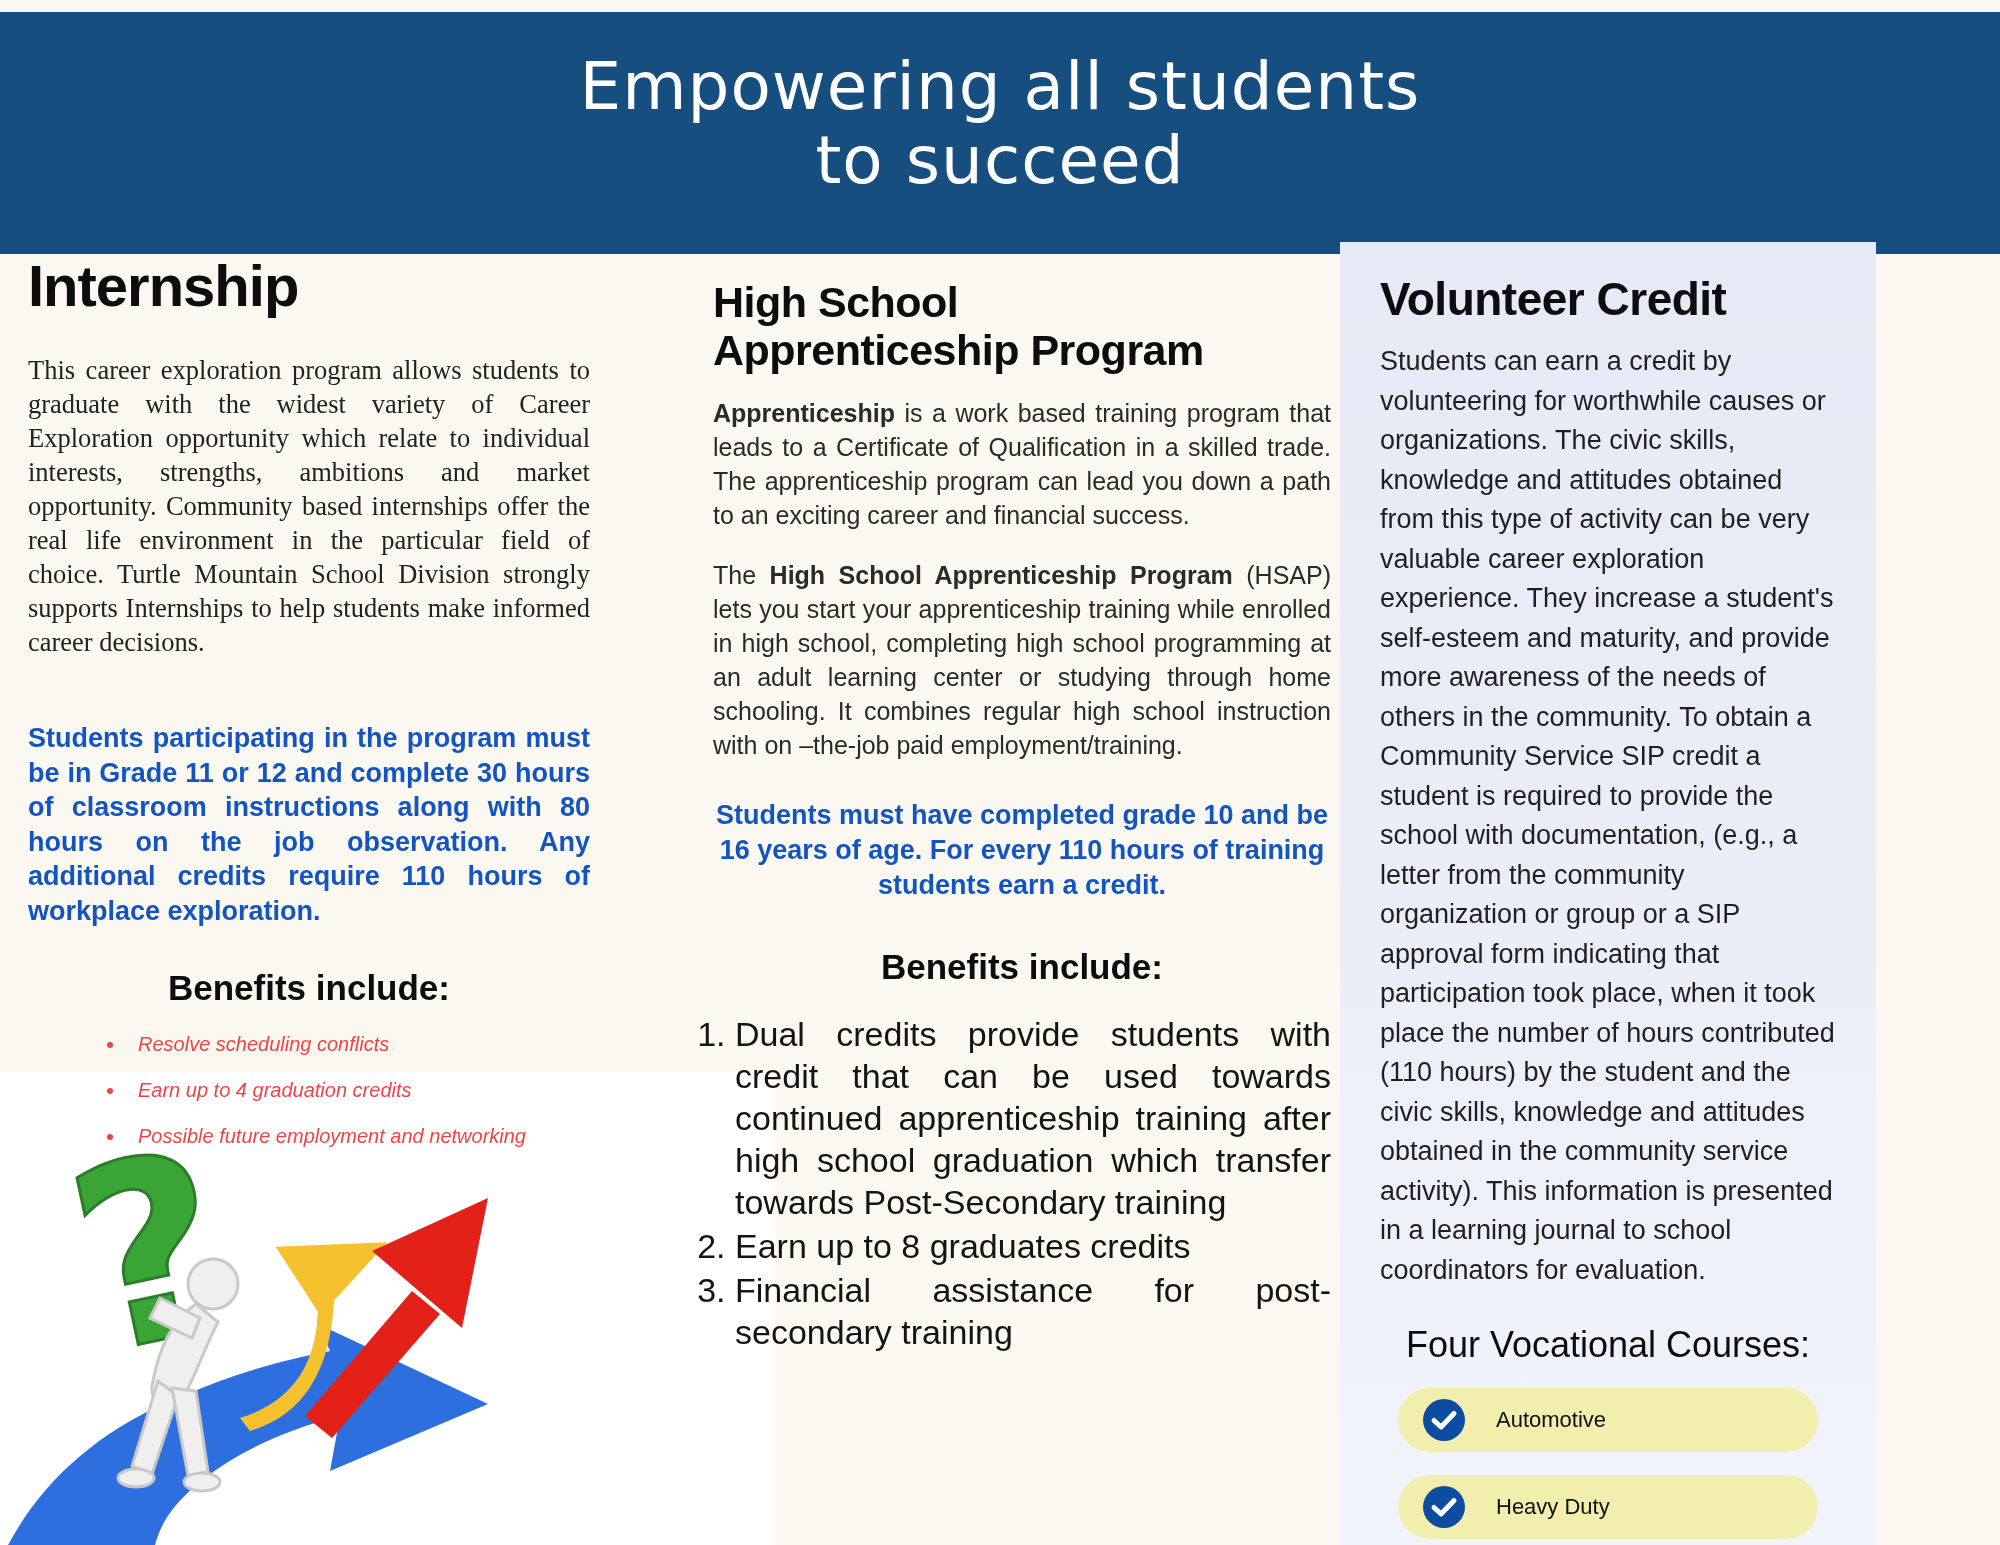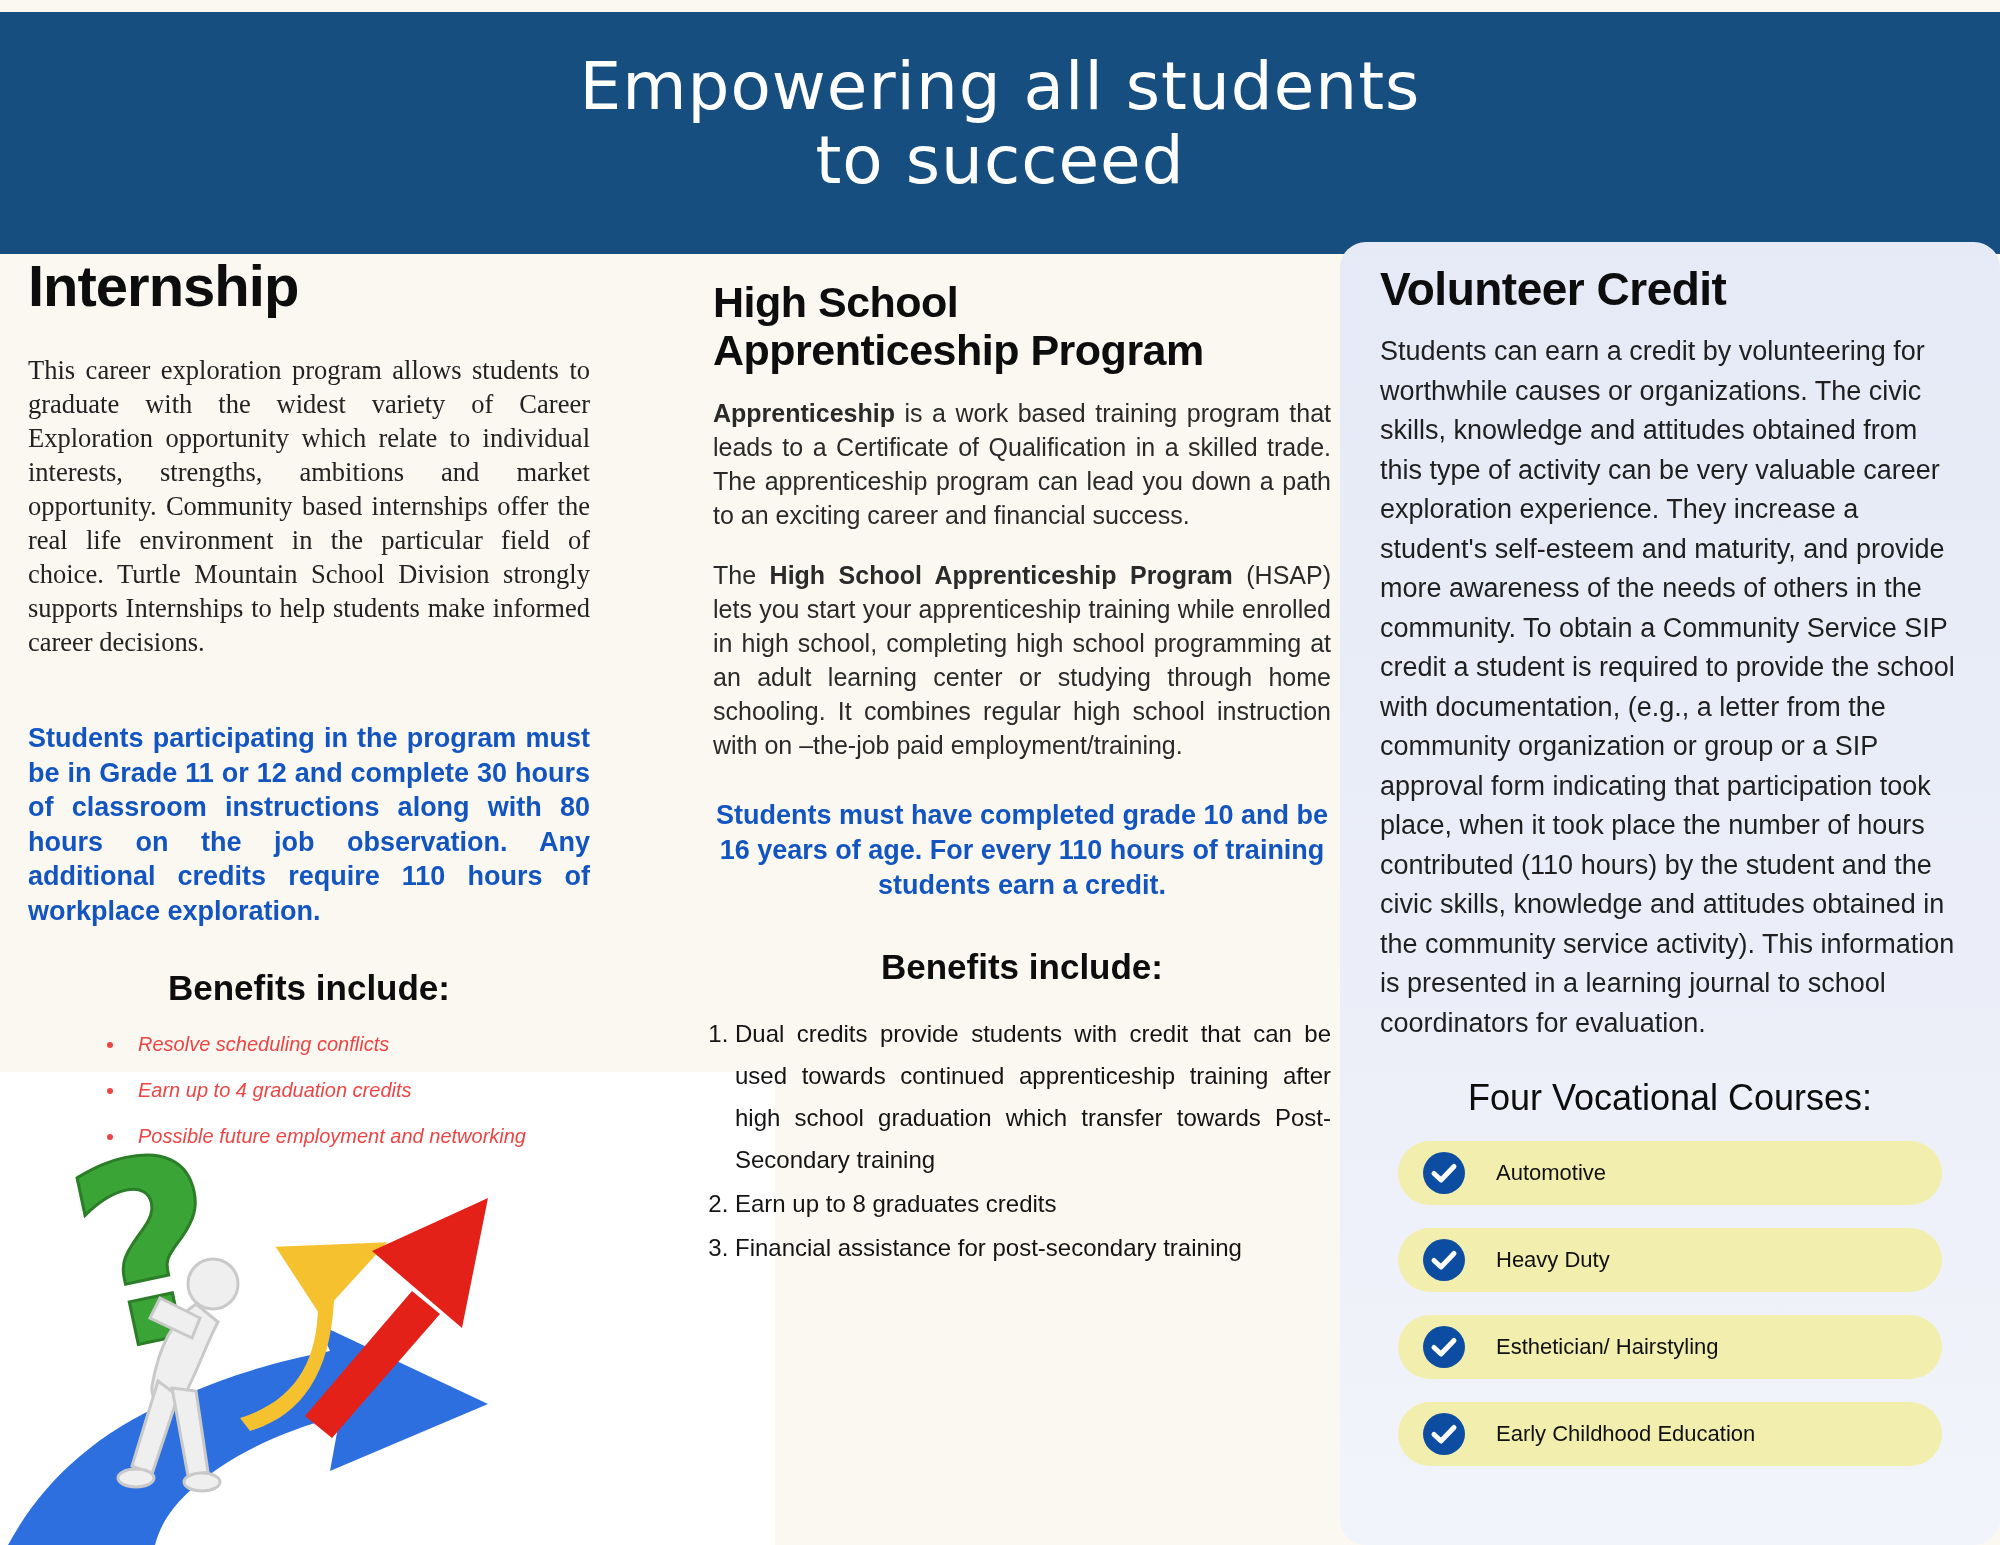--- a/index.html
+++ b/index.html
@@ -75,31 +75,30 @@
     text-align:justify; color:#2a2a2a;
   }
   .col2 .req {
     margin:36px 0 0 0;
     font-size:27px; line-height:35px; font-weight:700;
     text-align:center; color:#1355c0;
   }
   .col2 .benefits-h { margin-top:44px; }
   .col2 ol {
     margin:26px 0 0 -18px; padding-left:40px;
-    font-size:24px; line-height:42px; color:#141414;
+    font-size:34px; line-height:42px; color:#141414;
   }
   .col2 ol li { text-align:justify; margin-bottom:2px; }
 
   
   .col3 {
-    position:absolute; left:1340px; top:242px; width:660px; height:1303px;
+    position:absolute; left:1340px; top:242px; width:536px; height:1303px;
     background:linear-gradient(180deg,#e6eaf6 0%, #ebeef8 55%, #f2f4fb 100%);
-    padding:20px 40px 0 40px;
+    padding:30px 40px 0 40px;
     z-index:2;
-    border-radius:26px;
   }
   .col3 h2 {
     margin:0 0 16px 0;
     font-size:46px; font-weight:700; color:#0d0d0d; letter-spacing:-0.5px;
   }
   .col3 .body {
     margin:0;
     font-size:27px; line-height:39.5px; color:#1f1f1f;
   }
   .courses-h {

